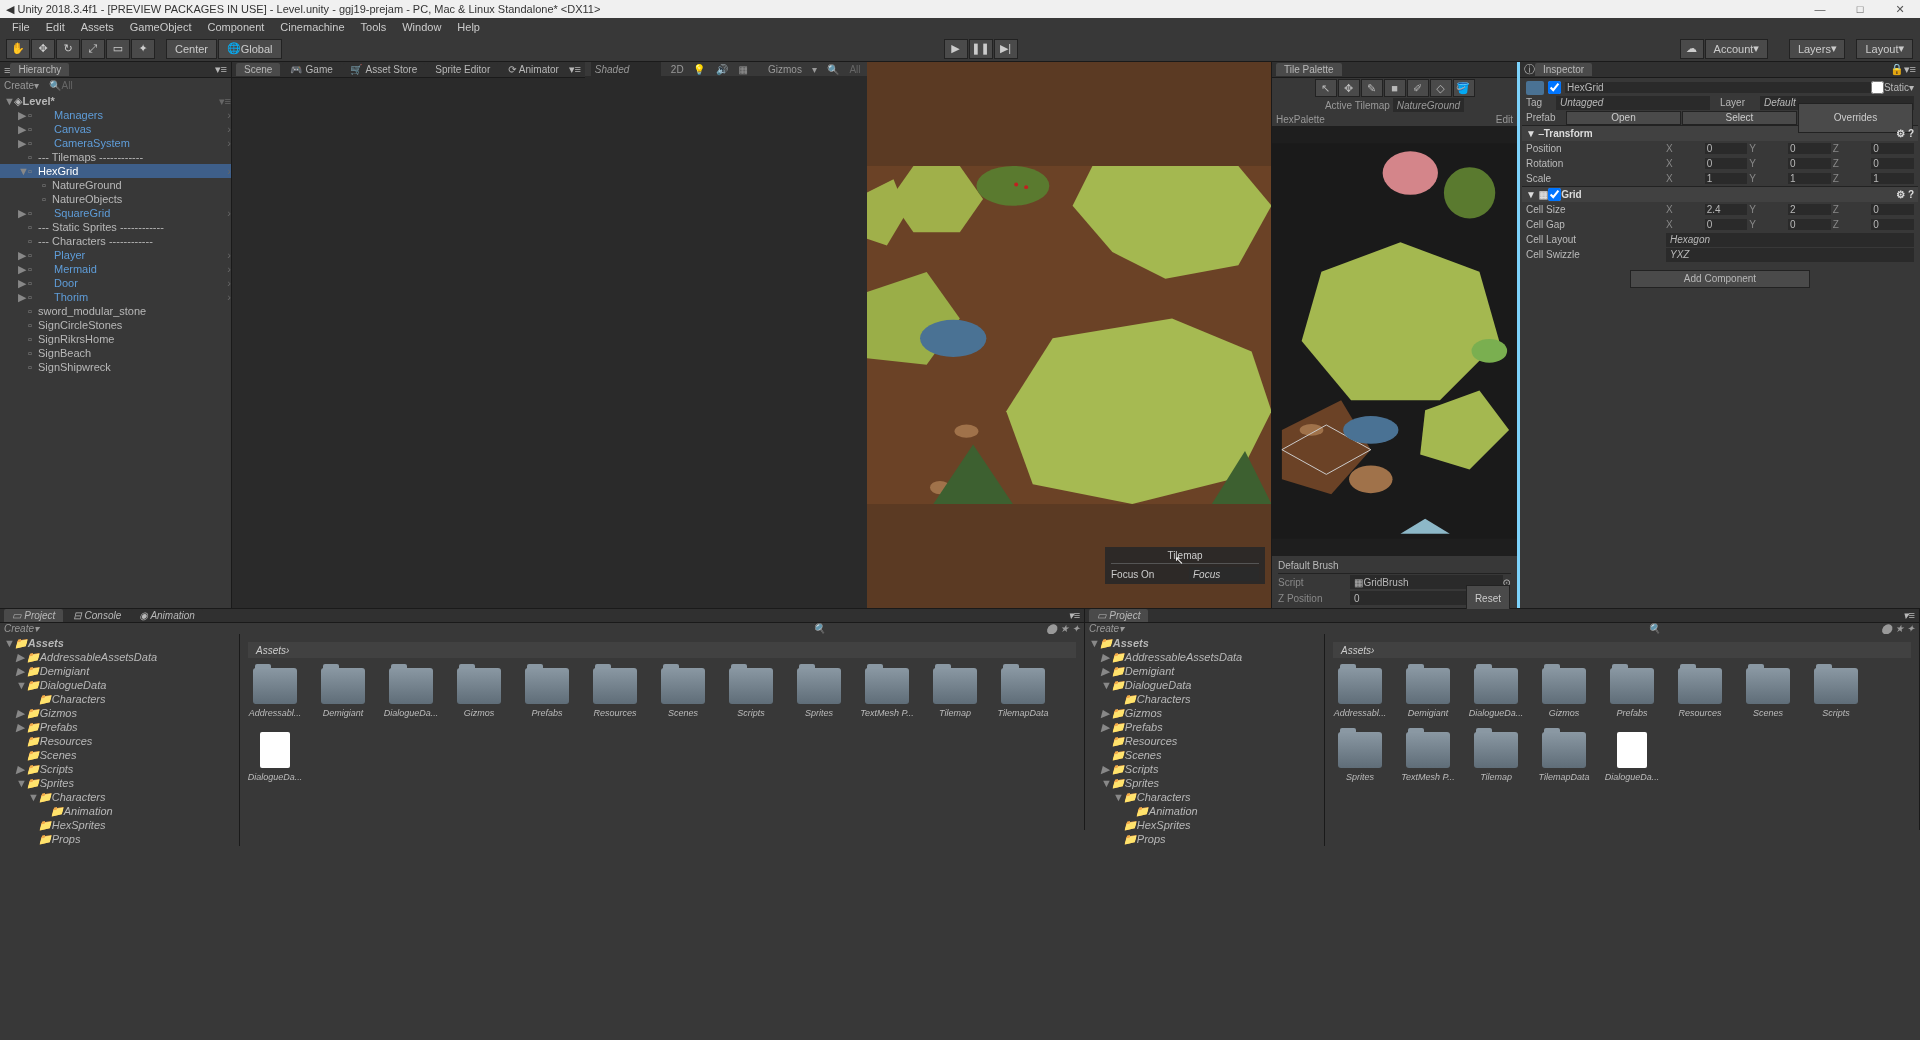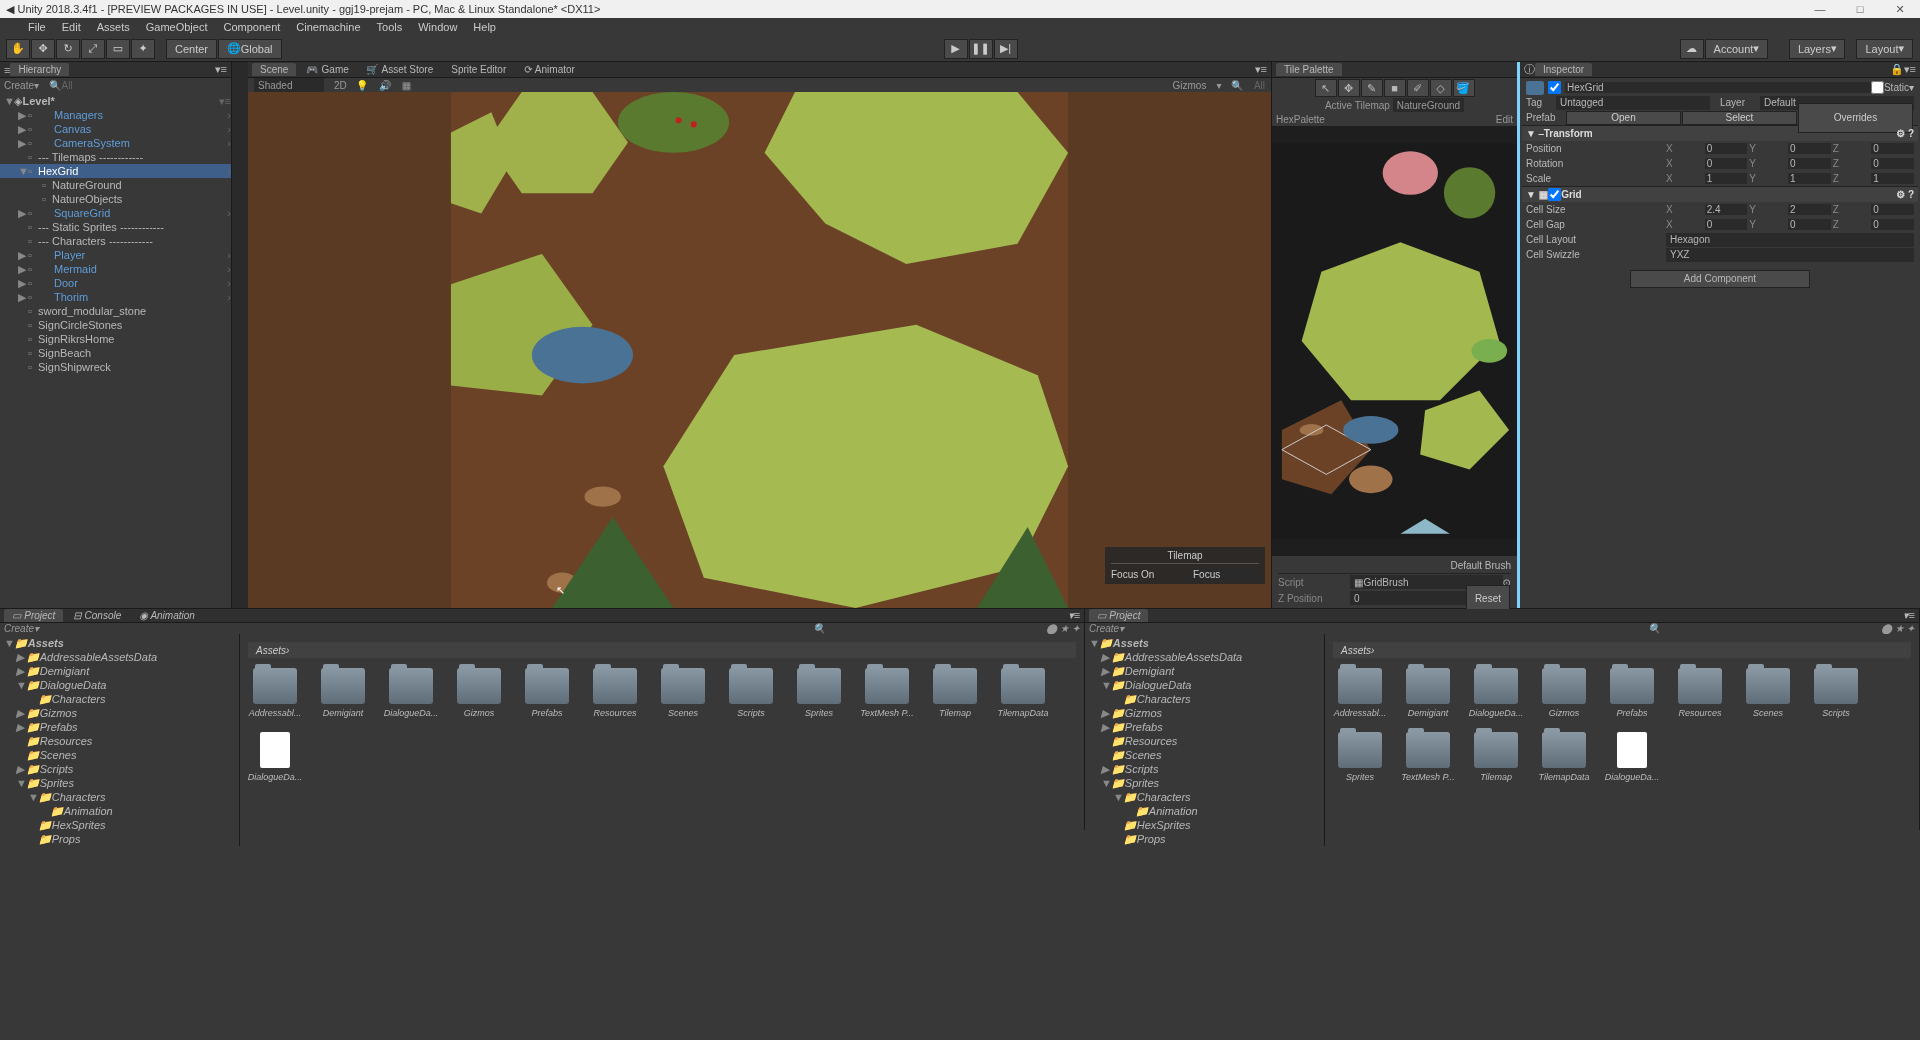--- a/index.html
+++ b/index.html
@@ -1,37 +1,37 @@
 <!DOCTYPE html>
 <html><head>
 <meta charset="utf-8">
 <style>
 * { margin: 0; padding: 0; box-sizing: border-box; font-family: Arial, sans-serif; user-select: none; }
 body { background: #383838; color: #b8b8b8; font-size: 11px; width: 1920px; height: 1040px; overflow: hidden; }
 .titlebar { height: 18px; background: #f0f0f0; color: #333; display: flex; align-items: center; padding-left: 6px; font-size: 11px; }
 .titlebar .spacer { flex: 1; }
 .titlebar .wbtn { width: 40px; text-align: center; color: #555; }
-.menubar { height: 18px; background: #383838; display: flex; align-items: center; padding-left: 20px; text-align: center; }
+.menubar { height: 18px; background: #383838; display: flex; align-items: center; padding-left: 4px; text-align: center; }
 .menubar span { padding: 0 8px; color: #ccc; }
 .toolbar { height: 26px; background: #383838; border-bottom: 1px solid #1a1a1a; display: flex; align-items: center; padding: 0 6px; }
 .toolbtn { display: inline-flex; align-items: center; justify-content: center; background: #4a4a4a; border: 1px solid #222; height: 20px; min-width: 24px; margin-right: 1px; color: #ccc; }
 .toolbtn.txt { padding: 0 8px; }
 .tool-group { display: flex; margin-right: 10px; }
 .main { display: flex; height: 546px; }
 .panel-header { background: #303030; height: 16px; display: flex; align-items: center; padding: 0 4px; border-bottom: 1px solid #1a1a1a; }
 .tab { background: #4a4a4a; padding: 1px 8px; margin-right: 2px; font-size: 10px; border-radius: 2px 2px 0 0; }
 .tab.dark { background: #303030; }
 .panel-sub { background: #383838; height: 14px; display: flex; align-items: center; padding: 0 4px; font-size: 10px; color: #999; }
 .hierarchy { width: 232px; background: #383838; border-right: 1px solid #1a1a1a; display: flex; flex-direction: column; }
 .hlist { flex: 1; overflow: hidden; padding-top: 2px; }
 .hrow { display: flex; align-items: center; height: 14px; padding-left: 4px; font-size: 11px; white-space: nowrap; }
 .hrow .arrow { width: 10px; color: #888; }
 .hrow.sel { background: #3e5f8a; color: #fff; }
 .blue { color: #5f9dd9; padding-left: 16px; }
-.center { flex: 1; display: flex; flex-direction: column; background: #2a2a2a; border-right: 1px solid #1a1a1a; padding-left: 16px; }
+.center { flex: 1; display: flex; flex-direction: row; background: #2a2a2a; border-right: 1px solid #1a1a1a; }
 .scene-toolbar { height: 14px; background: #383838; display: flex; align-items: center; padding: 0 6px; font-size: 10px; color: #999; gap: 10px; }
 .scene-view { flex: 1; position: relative; background: #5b3a23; overflow: hidden; }
 .overlay-box { position: absolute; background: rgba(40,40,40,0.9); padding: 3px 6px; font-size: 10px; color: #ccc; }
 .tilepalette { width: 248px; background: #2a2a2a; border-right: 3px solid #7dd3fc; display: flex; flex-direction: column; }
 .tile-tools { height: 20px; background: #383838; display: flex; align-items: center; justify-content: center; gap: 1px; }
 .tile-tools .tb { width: 22px; height: 18px; background: #4a4a4a; border: 1px solid #222; display: flex; align-items: center; justify-content: center; }
 .palette-view { flex: 1; background: #1e1e1e; position: relative; overflow: hidden; }
 .brush-section { background: #383838; padding: 2px 6px; font-size: 10px; }
 .brush-row { display: flex; align-items: center; height: 16px; }
 .brush-row .lbl { width: 72px; color: #888; }
@@ -51,21 +51,21 @@
 .proj-body { flex: 1; display: flex; }
 .proj-tree { width: 240px; background: #383838; border-right: 1px solid #1a1a1a; overflow: hidden; padding-top: 2px; }
 .proj-grid { flex: 1; background: #383838; padding: 8px; }
 .proj-header-row { background: #414141; height: 16px; display: flex; align-items: center; padding: 0 8px; font-size: 10px; color: #ccc; }
 .folders { display: flex; flex-wrap: wrap; gap: 14px; }
 .folder { width: 54px; display: flex; flex-direction: column; align-items: center; }
 .folder-ico { width: 44px; height: 36px; background: linear-gradient(180deg, #8a98a3, #5f6d78); border-radius: 3px; position: relative; }
 .folder-ico::before { content: ''; position: absolute; top: -4px; left: 2px; width: 16px; height: 5px; background: #8a98a3; border-radius: 2px 2px 0 0; }
 .folder-name { font-size: 9px; color: #bbb; margin-top: 4px; text-align: center; white-space: nowrap; overflow: hidden; text-overflow: ellipsis; width: 60px; }
 .file-ico { width: 30px; height: 36px; background: #fff; border-radius: 2px; }
-.dropdown-small { background: #2a2a2a; padding: 0 4px; height: 14px; display: inline-flex; align-items: center; min-width: 70px; }
+.dropdown-small { background: #2a2a2a; padding: 0 4px; height: 14px; display: inline-flex; align-items: center; min-width: 70px; font-style: italic; }
 svg { display: block; }
 </style>
 </head>
 <body>
 
 <div class="titlebar">
   <span>◀</span>&nbsp;
   <span>Unity 2018.3.4f1 - [PREVIEW PACKAGES IN USE] - Level.unity - ggj19-prejam - PC, Mac &amp; Linux Standalone* &lt;DX11&gt;</span>
   <span class="spacer"></span>
   <span class="wbtn">—</span>
@@ -358,21 +358,21 @@
         <polygon points="10,290 70,260 100,310 60,355 10,340" fill="#6b4226"></polygon>
         <ellipse cx="40" cy="290" rx="12" ry="6" fill="#a0724a"></ellipse>
         <polygon points="10,310 55,285 100,310 55,335" fill="none" stroke="#ccc" stroke-width="1"></polygon>
         <ellipse cx="100" cy="290" rx="28" ry="14" fill="#4a7294"></ellipse>
         <polygon points="155,270 210,250 240,290 200,330 150,315" fill="#a4b850"></polygon>
         <ellipse cx="100" cy="340" rx="22" ry="14" fill="#a0724a"></ellipse>
         <polygon points="130,395 180,395 155,380" fill="#8db8c8"></polygon>
       </svg>
     </div>
     <div class="brush-section">
-      <div class="brush-row" style="justify-content:flex-end;border-bottom:1px solid #222">
+      <div class="brush-row" style="justify-content:flex-start;border-bottom:1px solid #222">
         <span>Default Brush</span>
       </div>
       <div class="brush-row">
         <span class="lbl">Script</span>
         <span class="val">▦ <span>GridBrush</span></span>
         <span>⊙</span>
       </div>
       <div class="brush-row">
         <span class="lbl">Z Position</span>
         <span class="val">0</span>

